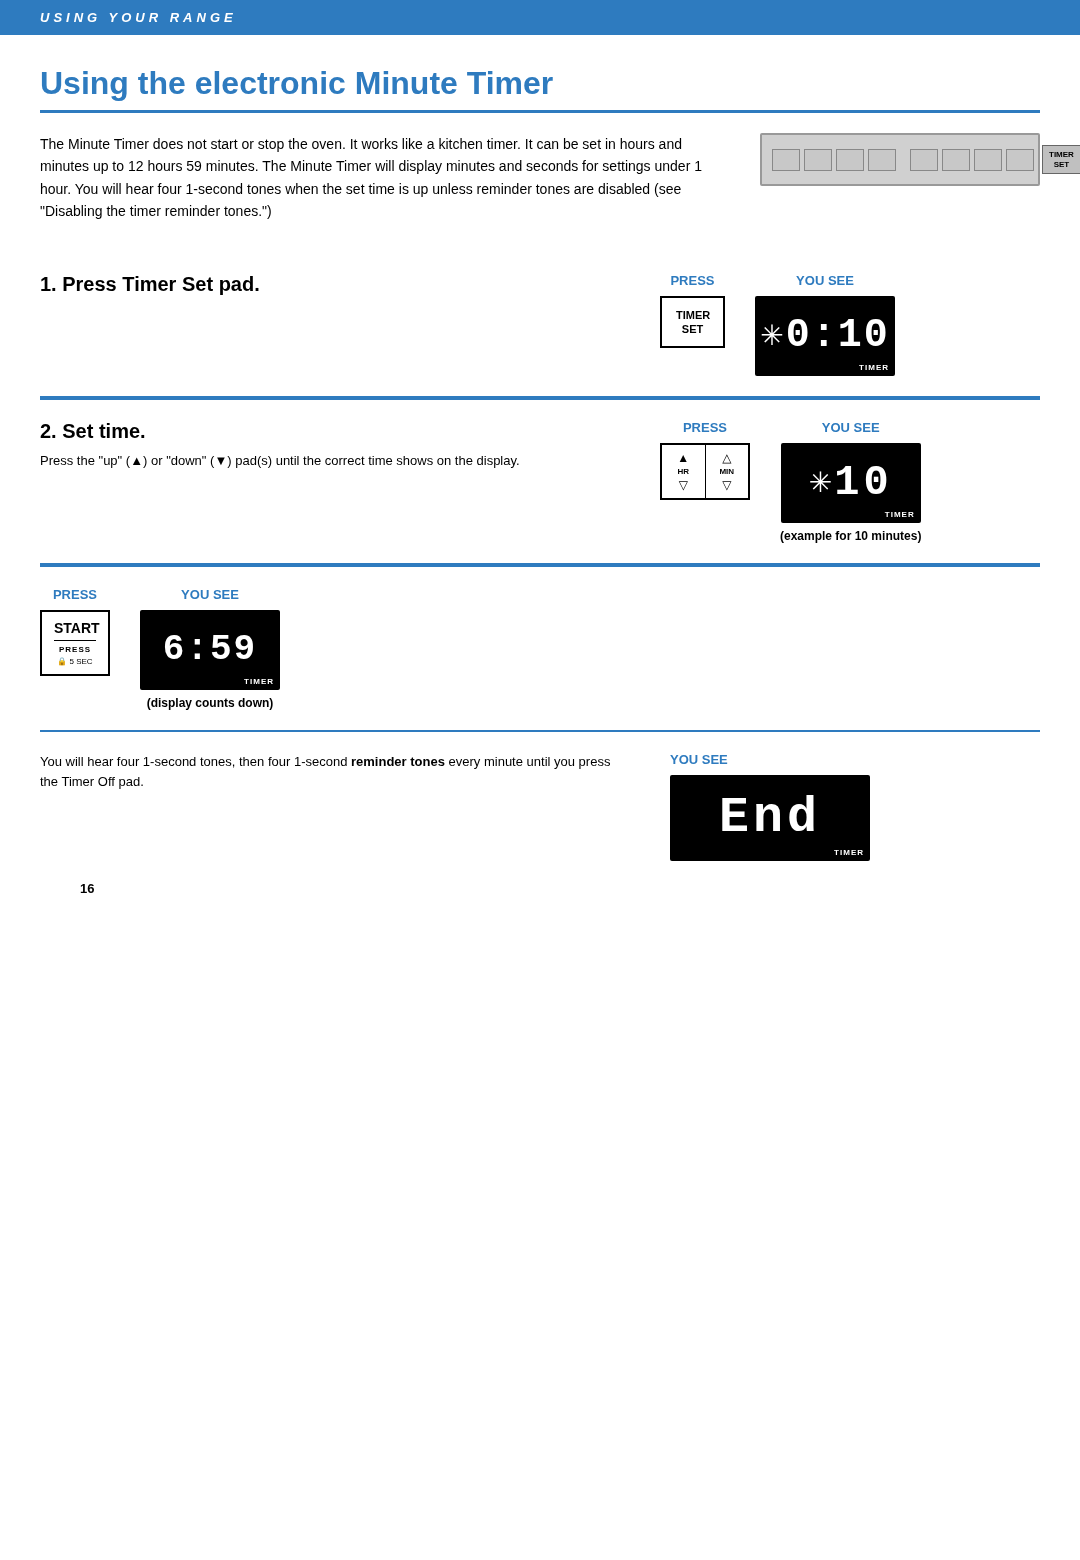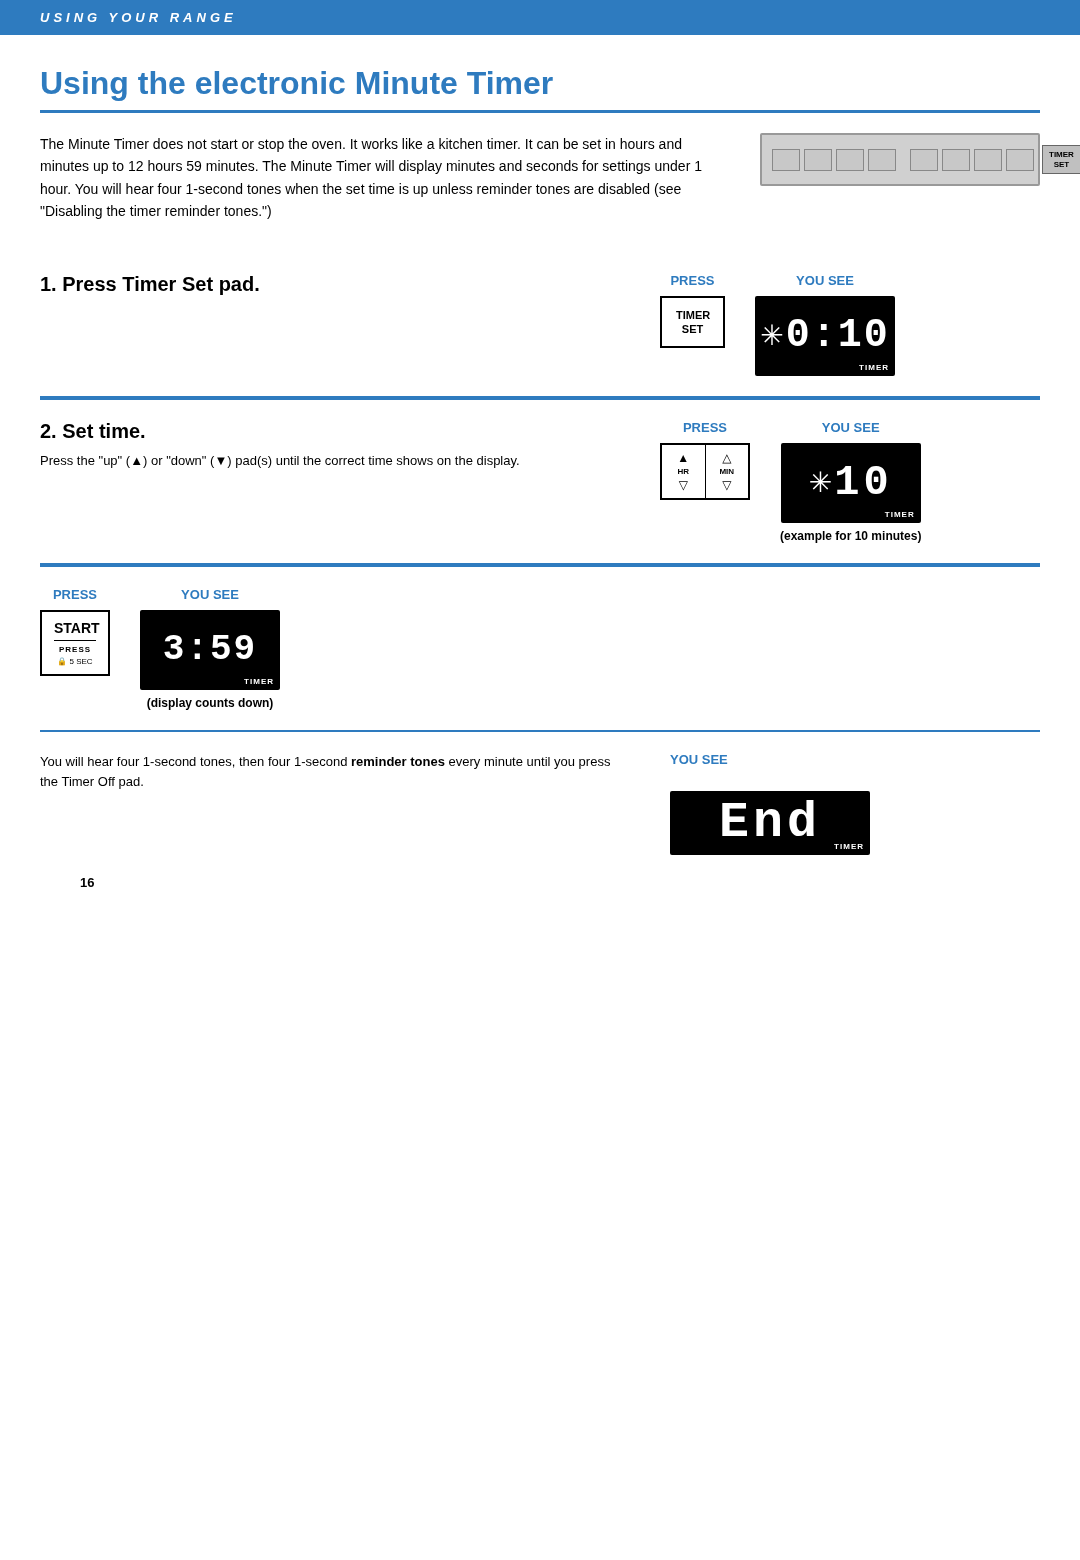--- a/index.html
+++ b/index.html
@@ -272,27 +272,27 @@
     .yousee-col-wrap {
       display: flex;
       flex-direction: column;
       align-items: center;
     }
 
     
     .end-display {
       background: #000;
       width: 200px;
-      height: 64px;
+      height: 86px;
       display: flex;
       align-items: center;
       justify-content: center;
       position: relative;
       border-radius: 2px;
-      margin-top: 24px;
+      margin-top: 8px;
     }
     .end-text {
       font-family: 'Courier New', monospace;
       font-size: 50px;
       color: #fff;
       font-weight: bold;
       letter-spacing: 4px;
     }
 
     .section-divider {
@@ -414,21 +414,21 @@
         <div class="press-label">PRESS</div>
         <div class="btn-start">
           <div class="start-text">START</div>
           <div class="enter-text">PRESS</div>
           <div class="lock-text">🔒 5 SEC</div>
         </div>
       </div>
       <div class="yousee-col-wrap">
         <div class="yousee-label">YOU SEE</div>
         <div class="display-screen">
-          <span class="display-text" style="font-size:36px; letter-spacing:2px;">3:59</span>
+          <span class="display-text" style="font-size:36px; letter-spacing:2px;">6:59</span>
           <span class="display-timer-label">TIMER</span>
         </div>
         <div class="caption-text">(display counts down)</div>
       </div>
     </div>
   </div>
 
   <div class="bottom-section">
     <div class="bottom-left">
       <div class="step-body-text">

